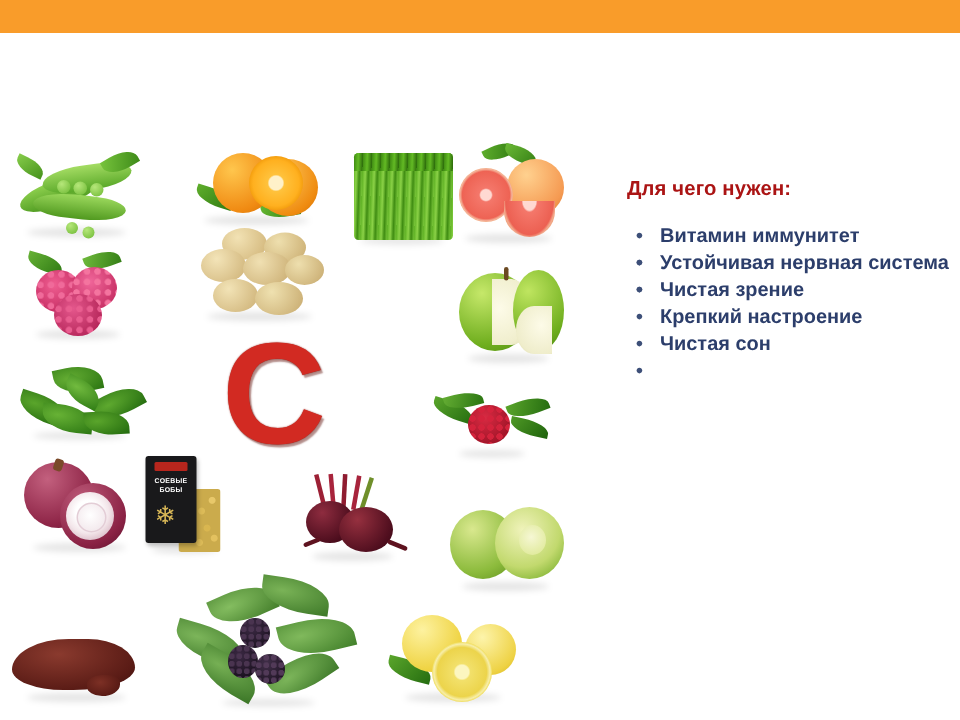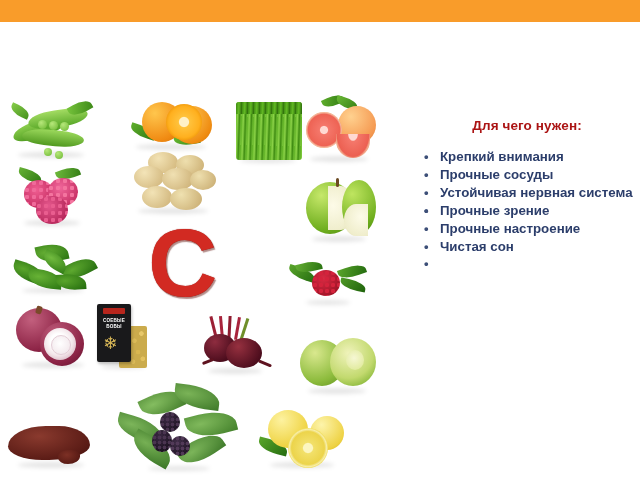--- a/index.html
+++ b/index.html
@@ -12,21 +12,21 @@
   .title{position:absolute;left:0;top:44px;width:640px;text-align:center;
          font-size:32px;font-weight:bold;color:#2f569f;letter-spacing:.2px;
          white-space:nowrap;
          text-shadow:
             -1.2px -1.2px 0 #ffffff, 1.2px -1.2px 0 #ffffff,
             -1.2px 1.2px 0 #ffffff, 1.2px 1.2px 0 #ffffff,
             2px 2px 2px rgba(120,130,160,.55);}
 
   
   .panel{position:absolute;left:418px;top:118px;width:218px;}
-  .panel-heading{font-size:13.5px;font-weight:bold;color:#ab1414;text-align:center;
+  .panel-heading{font-size:13.5px;font-weight:bold;color:#ab1414;
                  margin:0 0 16px 0;letter-spacing:.1px;}
   .blist{list-style:none;margin:0;padding:0;}
   .blist li{position:relative;padding-left:22px;font-size:13.3px;font-weight:bold;
             color:#2c3e6b;line-height:16.4px;margin-bottom:1.5px;}
   .blist li .bul{position:absolute;left:6px;top:0;font-size:13px;color:#3d4f78;line-height:16.4px;}
 
   
   .img{position:absolute;}
 
   
@@ -305,40 +305,39 @@
       background:radial-gradient(circle at 50% 50%,#fcf6c0 16%,#f2e06a 20%,#ecd44b 58%,#f7eea9 66%,#efd949 72%,#e0c225 100%);"></div>
   </div>
 
   <div class="bigC">C</div>
 
   <div class="panel">
     <div class="panel-heading">Для чего нужен:</div>
     <ul class="blist">
       <li>
         <span class="bul">•</span>
-        <span>Крепкий внимания</span>
-      </li>
-      <li>
-        <span class="bul">•</span>
-        <span>Прочные сосуды</span>
+        <span>Витамин иммунитет</span>
+      </li>
+      <li>
+        <span class="bul">•</span>
       </li>
       <li>
         <span class="bul">•</span>
         <span>Устойчивая нервная система</span>
       </li>
       <li>
         <span class="bul">•</span>
       </li>
       <li>
         <span class="bul">•</span>
-        <span>Прочные зрение</span>
-      </li>
-      <li>
-        <span class="bul">•</span>
-        <span>Прочные настроение</span>
+        <span>Чистая зрение</span>
+      </li>
+      <li>
+        <span class="bul">•</span>
+        <span>Крепкий настроение</span>
       </li>
       <li>
         <span class="bul">•</span>
         <span>Чистая сон</span>
       </li>
       <li>
         <span class="bul">•</span>
       </li>
     </ul>
   </div>

